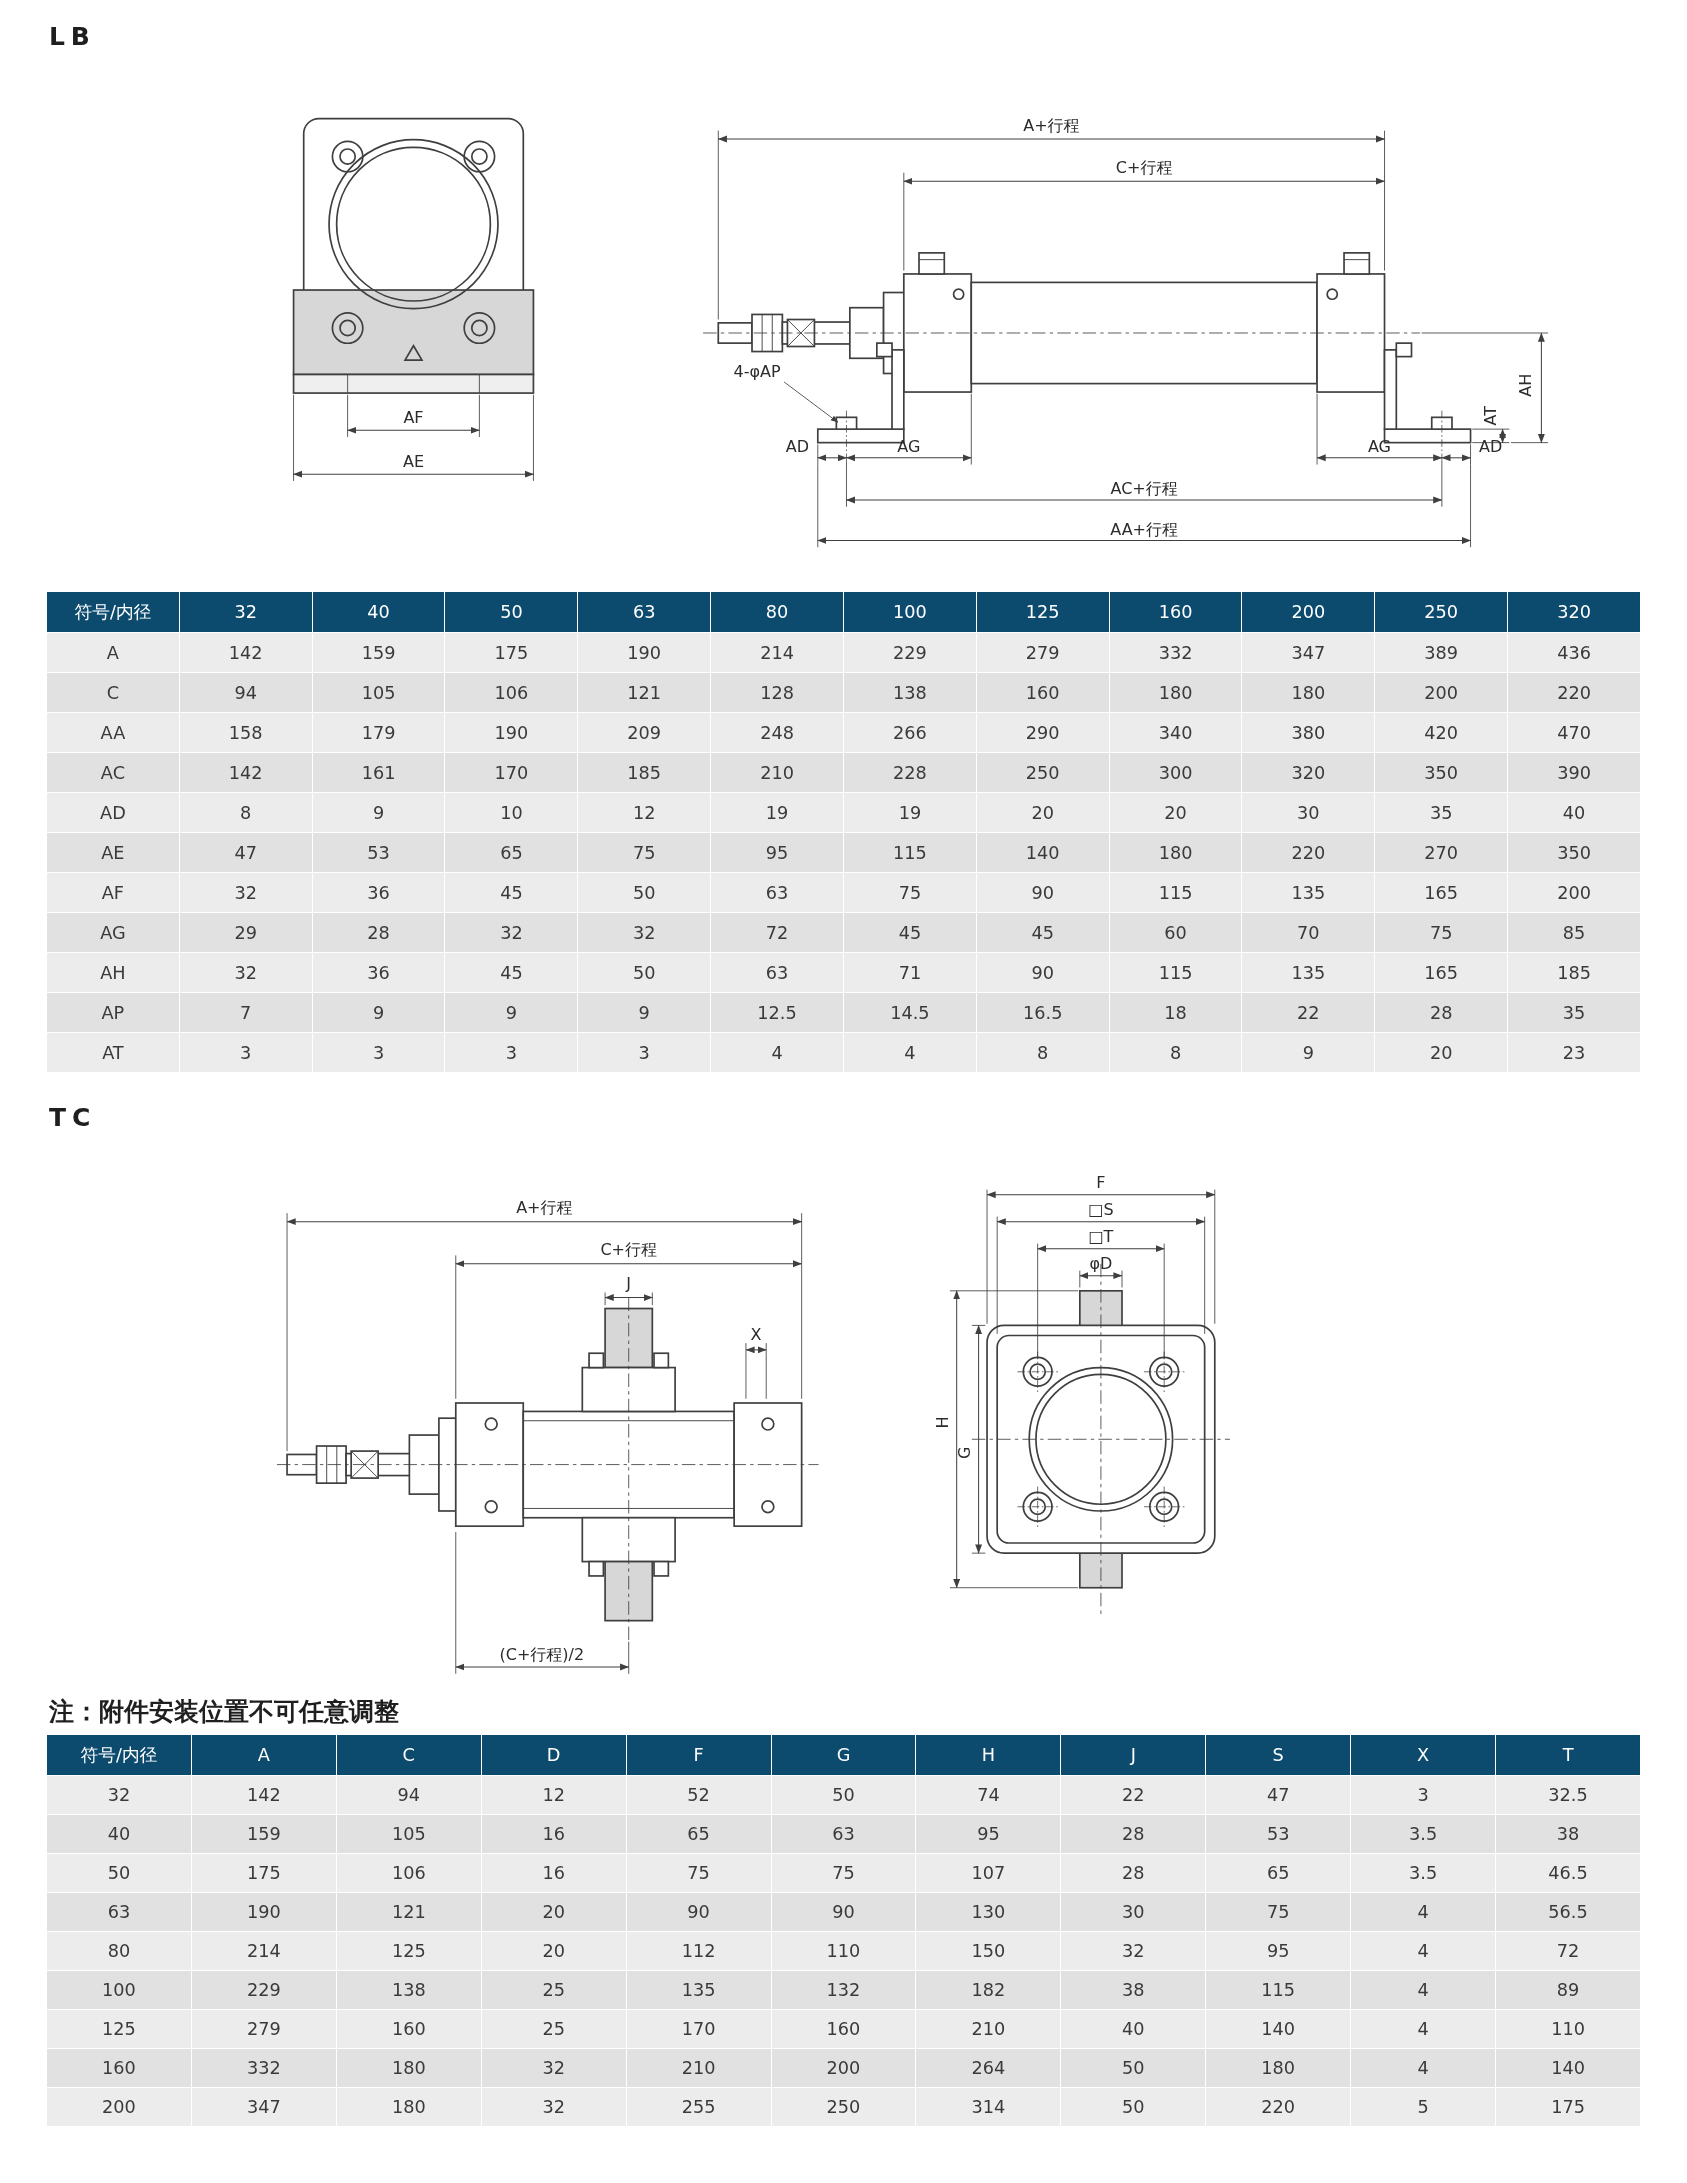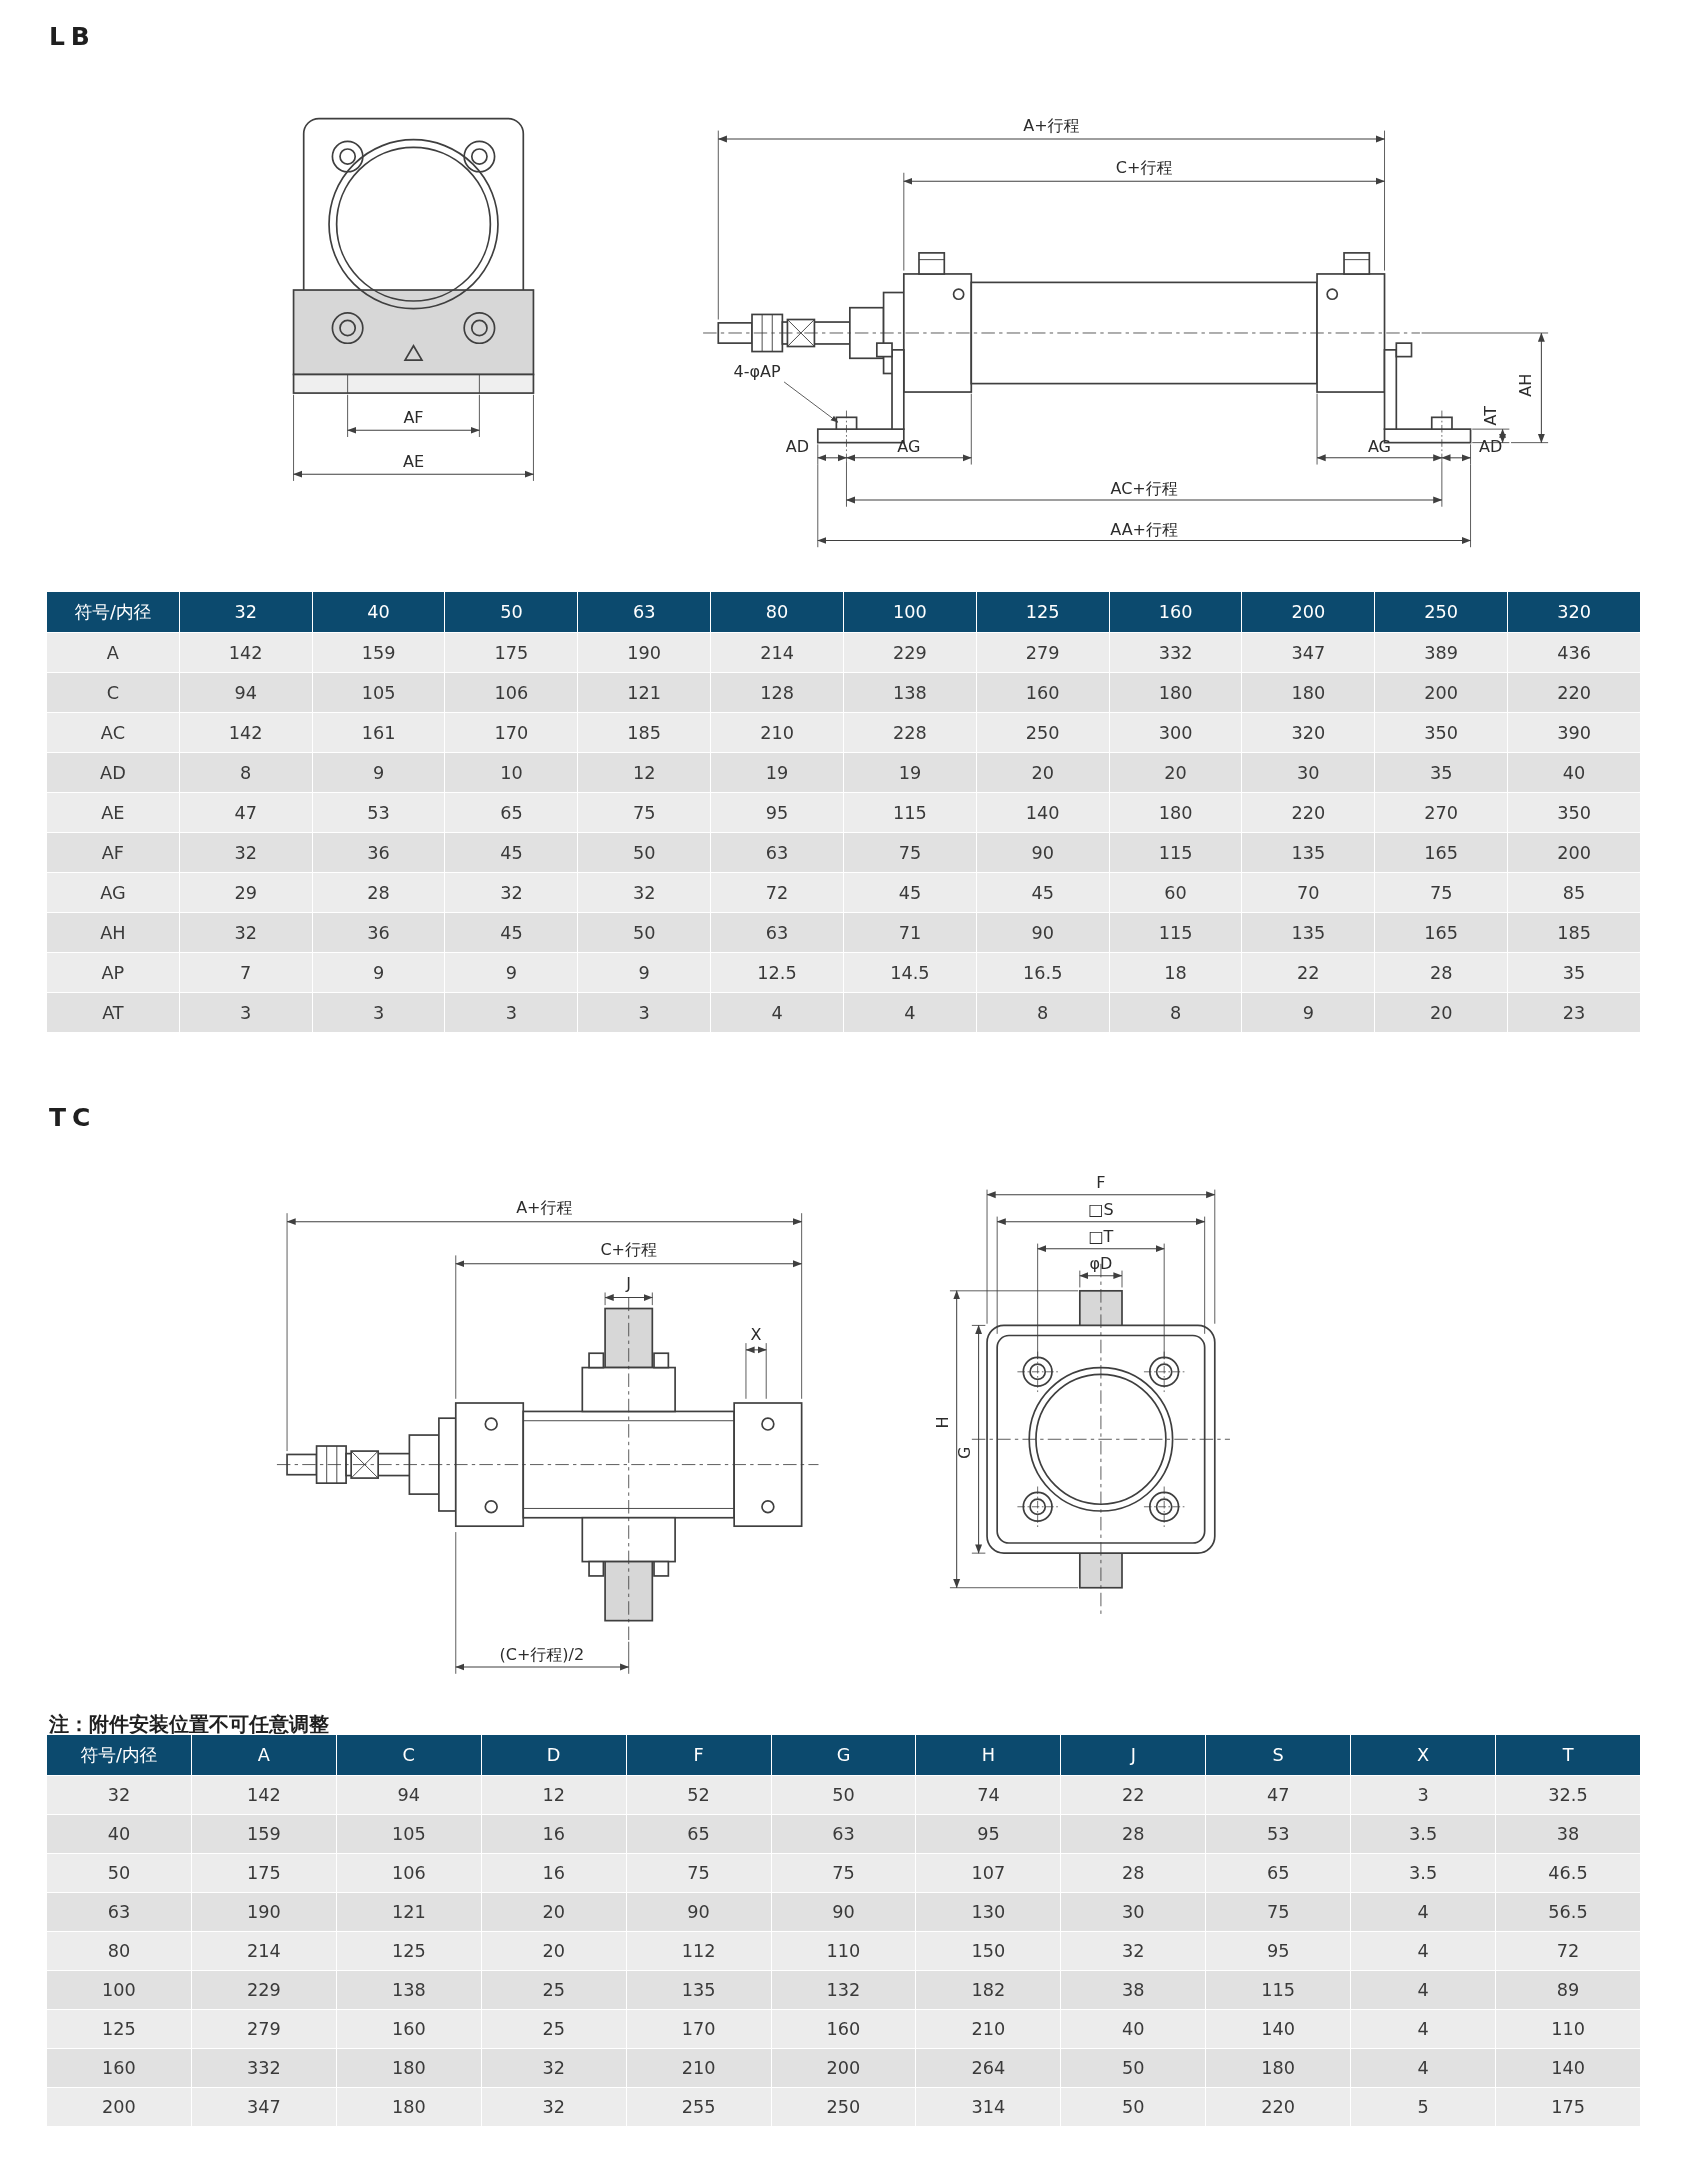--- a/index.html
+++ b/index.html
@@ -1,21 +1,21 @@
 <!DOCTYPE html>
 <html style="font-size:13.5px"><head>
 <meta charset="utf-8">
 <style>
   * { margin:0; padding:0; box-sizing:border-box; }
   html,body { background:#ffffff; }
   body { font-family:"DejaVu Sans","Liberation Sans",sans-serif; }
   .page { position:relative; width:1688px; height:2183px; background:#ffffff; overflow:hidden;border-radius:14px; }
 
   .section-label { position:absolute; font-size:25px; font-weight:bold; letter-spacing:5.9px; color:#1f1f1f; }
-  .note { position:absolute; font-size:20px; font-weight:bold; color:#1f1f1f;margin-top:16px; }
+  .note { position:absolute; font-size:25px; font-weight:bold; color:#1f1f1f; }
 
   .drawing { position:absolute; }
 
   
   .ln   { fill:none; stroke:#3f3f3f; stroke-width:2; }
   .part { fill:#ffffff; stroke:#3f3f3f; stroke-width:2; }
   .part-g { fill:#d7d7d7; stroke:#3f3f3f; stroke-width:2; }
   .fill-g { fill:#d7d7d7; stroke:#3f3f3f; stroke-width:2; }
   .fill-l { fill:#efefef; stroke:#3f3f3f; stroke-width:2; }
   .thin { fill:none; stroke:#3f3f3f; stroke-width:1.1; }
@@ -203,20 +203,34 @@
           <td>105</td>
           <td>106</td>
           <td>121</td>
           <td>128</td>
           <td>138</td>
           <td>160</td>
           <td>180</td>
           <td>180</td>
           <td>200</td>
           <td>220</td>
+        </tr>
+        <tr>
+          <td>AA</td>
+          <td>158</td>
+          <td>179</td>
+          <td>190</td>
+          <td>209</td>
+          <td>248</td>
+          <td>266</td>
+          <td>290</td>
+          <td>340</td>
+          <td>380</td>
+          <td>420</td>
+          <td>470</td>
         </tr>
         <tr>
           <td>AC</td>
           <td>142</td>
           <td>161</td>
           <td>170</td>
           <td>185</td>
           <td>210</td>
           <td>228</td>
           <td>250</td>

